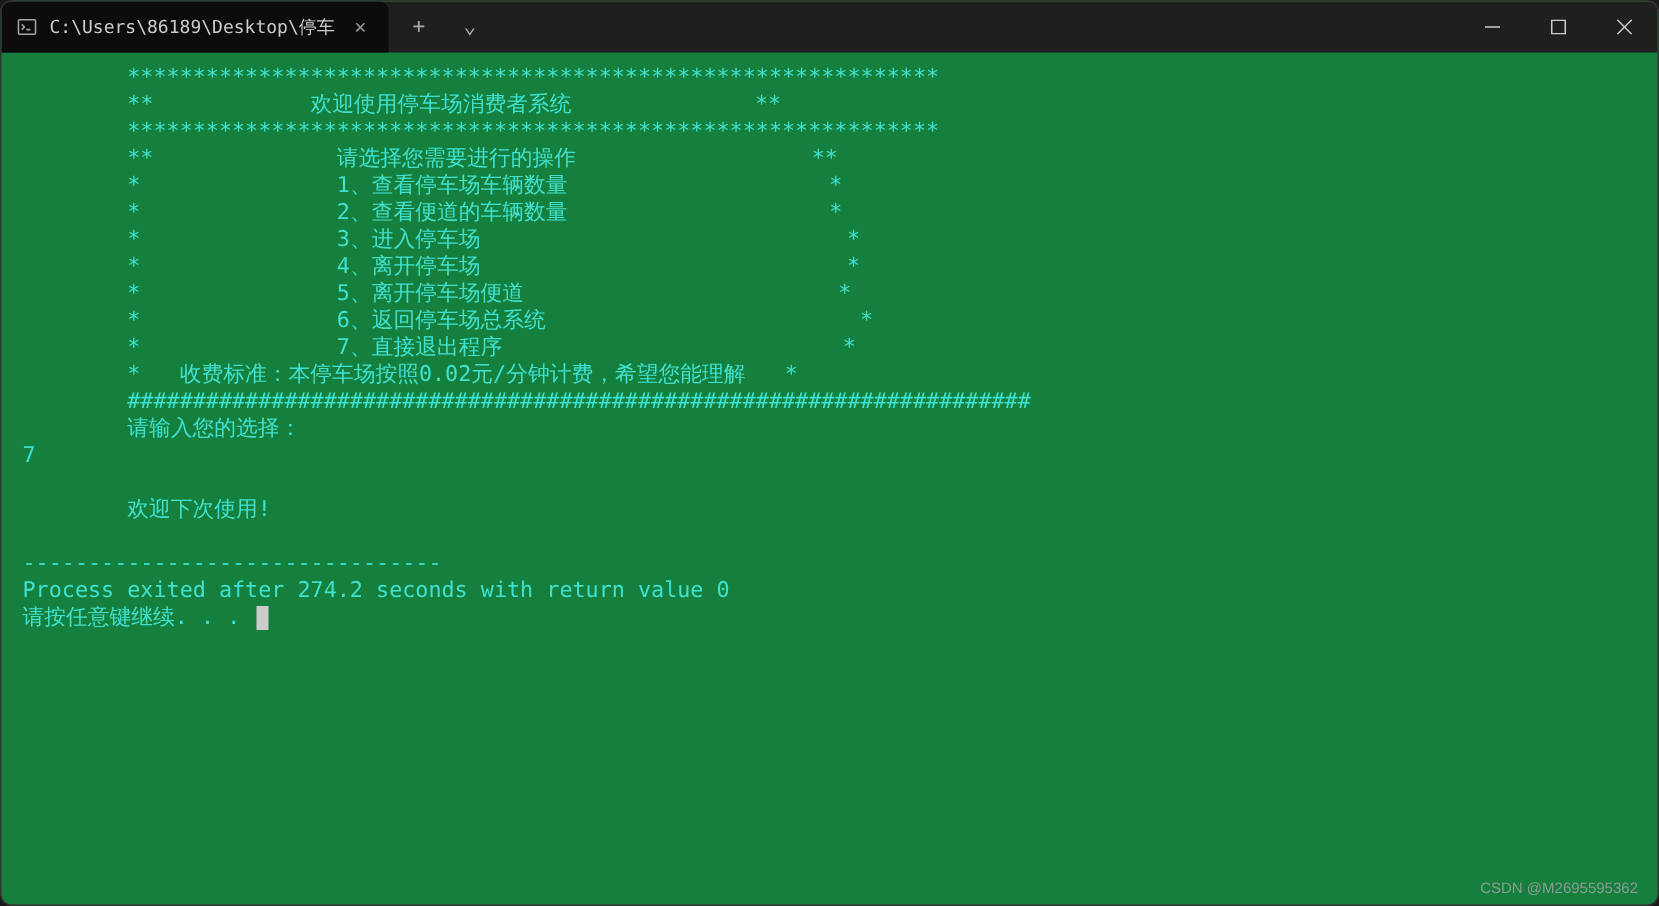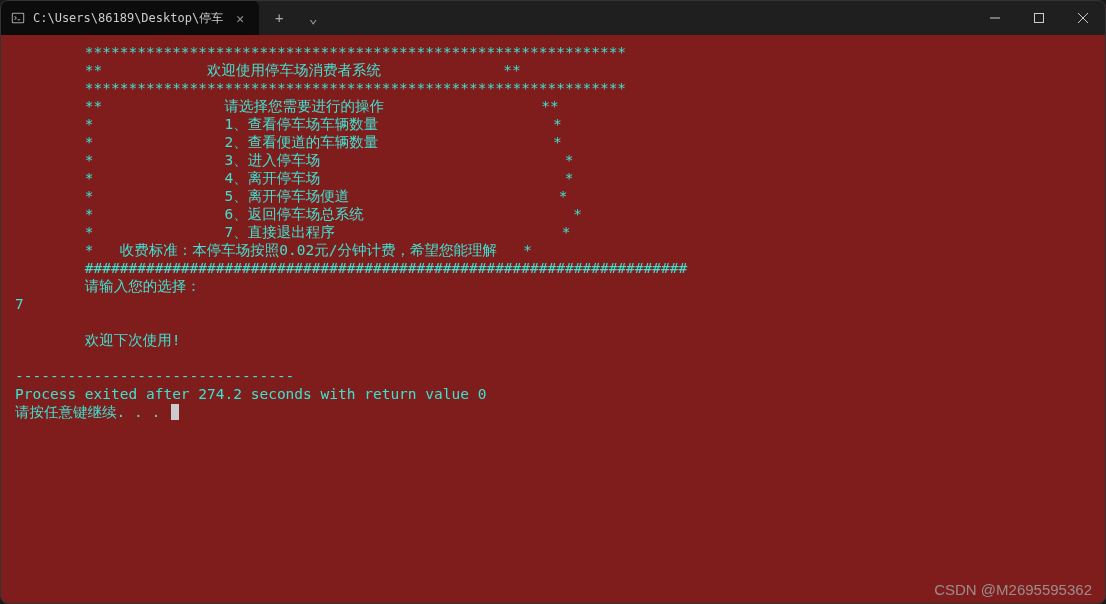--- a/index.html
+++ b/index.html
@@ -9,21 +9,21 @@
     }
     body {
       background: #1a1a1a;
       font-family: "Consolas", "Microsoft YaHei", monospace;
       width: 1106px;
       height: 604px;
       overflow: hidden;
       position: relative;
     }
     .window {
-      background: #7f1d1d;
+      background: #15803d;
       width: 100%;
       height: 100%;
       border-radius: 8px;
       overflow: hidden;
       display: flex;
       flex-direction: column;
       border: 1px solid #333;
     }
     .titlebar {
       background: #1f1f1f;
@@ -115,21 +115,21 @@
       height: 16px;
       background: #cccccc;
       vertical-align: text-bottom;
       margin-left: 2px;
     }
     .watermark {
       position: absolute;
       bottom: 6px;
       right: 14px;
       color: #a0a0a0;
-      font-size: 15px;
+      font-size: 10px;
       font-family: Arial, sans-serif;
       opacity: 0.85;
     }
   </style>
 </head>
 <body>
 
 <div class="window">
   <div class="titlebar">
     <div class="tab">

